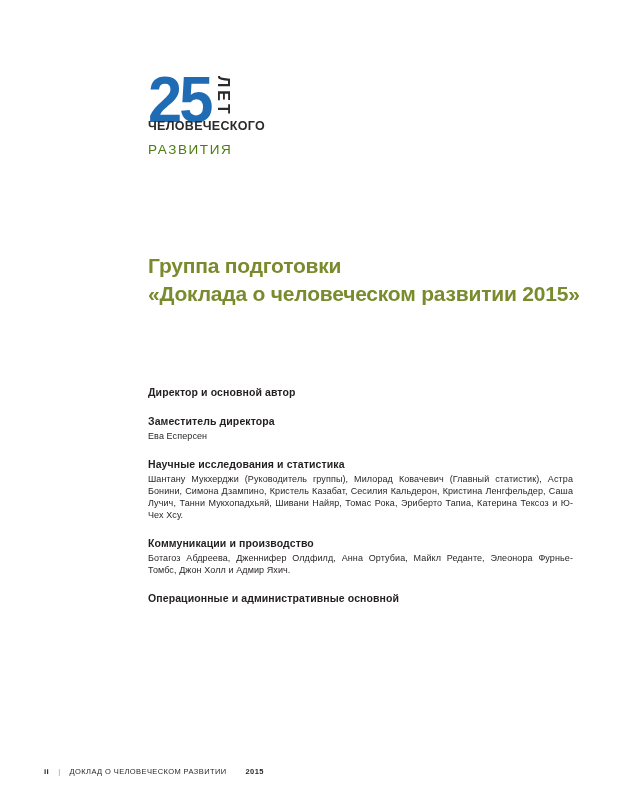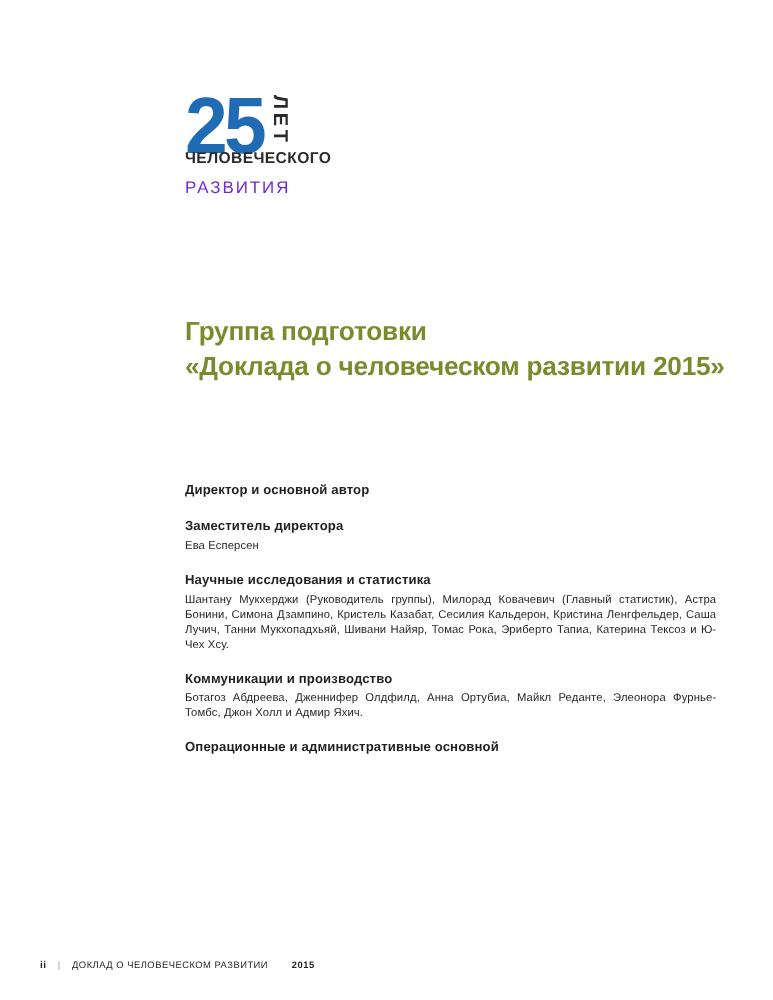--- a/index.html
+++ b/index.html
@@ -28,21 +28,21 @@
     color: #2b2b2b; white-space: nowrap;
   }
   .logo-line1 {
     position: absolute; left: 0; top: 49px;
     font-size: 12.5px; font-weight: bold; letter-spacing: 0.3px;
     color: #2b2b2b; white-space: nowrap;
   }
   .logo-line2 {
     position: absolute; left: 0; top: 72px;
     font-size: 13.5px; font-weight: normal; letter-spacing: 1.6px;
-    color: #6d28d9; white-space: nowrap;
+    color: #4d7c0f; white-space: nowrap;
   }
 
   
   .doc-title {
     position: absolute; left: 148px; top: 252px; width: 440px;
     font-size: 21px; font-weight: bold; line-height: 28px;
     color: #7a8b2d; letter-spacing: -0.2px;
   }
 
   
@@ -58,21 +58,21 @@
   }
   .section:nth-child(-n+2) .section-body { text-align: left; }
 
   
   .footer {
     position: absolute; left: 32px; top: 767px;
     display: flex; align-items: baseline;
     font-size: 7.5px; letter-spacing: 0.4px; color: #231f20;
     white-space: nowrap;
   }
-  .footer-page { font-weight: bold; font-size: 8px; }
+  .footer-page { font-weight: bold; font-size: 8px; margin-left: 12px; }
   .footer-sep { color: #9a9a9a; margin: 0 9px; font-weight: normal; }
   .footer-title { font-weight: normal; }
   .footer-year { font-weight: bold; margin-left: 3px; padding-left: 16px; }
 </style>
 </head>
 <body>
 
 <div class="page">
 
   <div class="logo">

